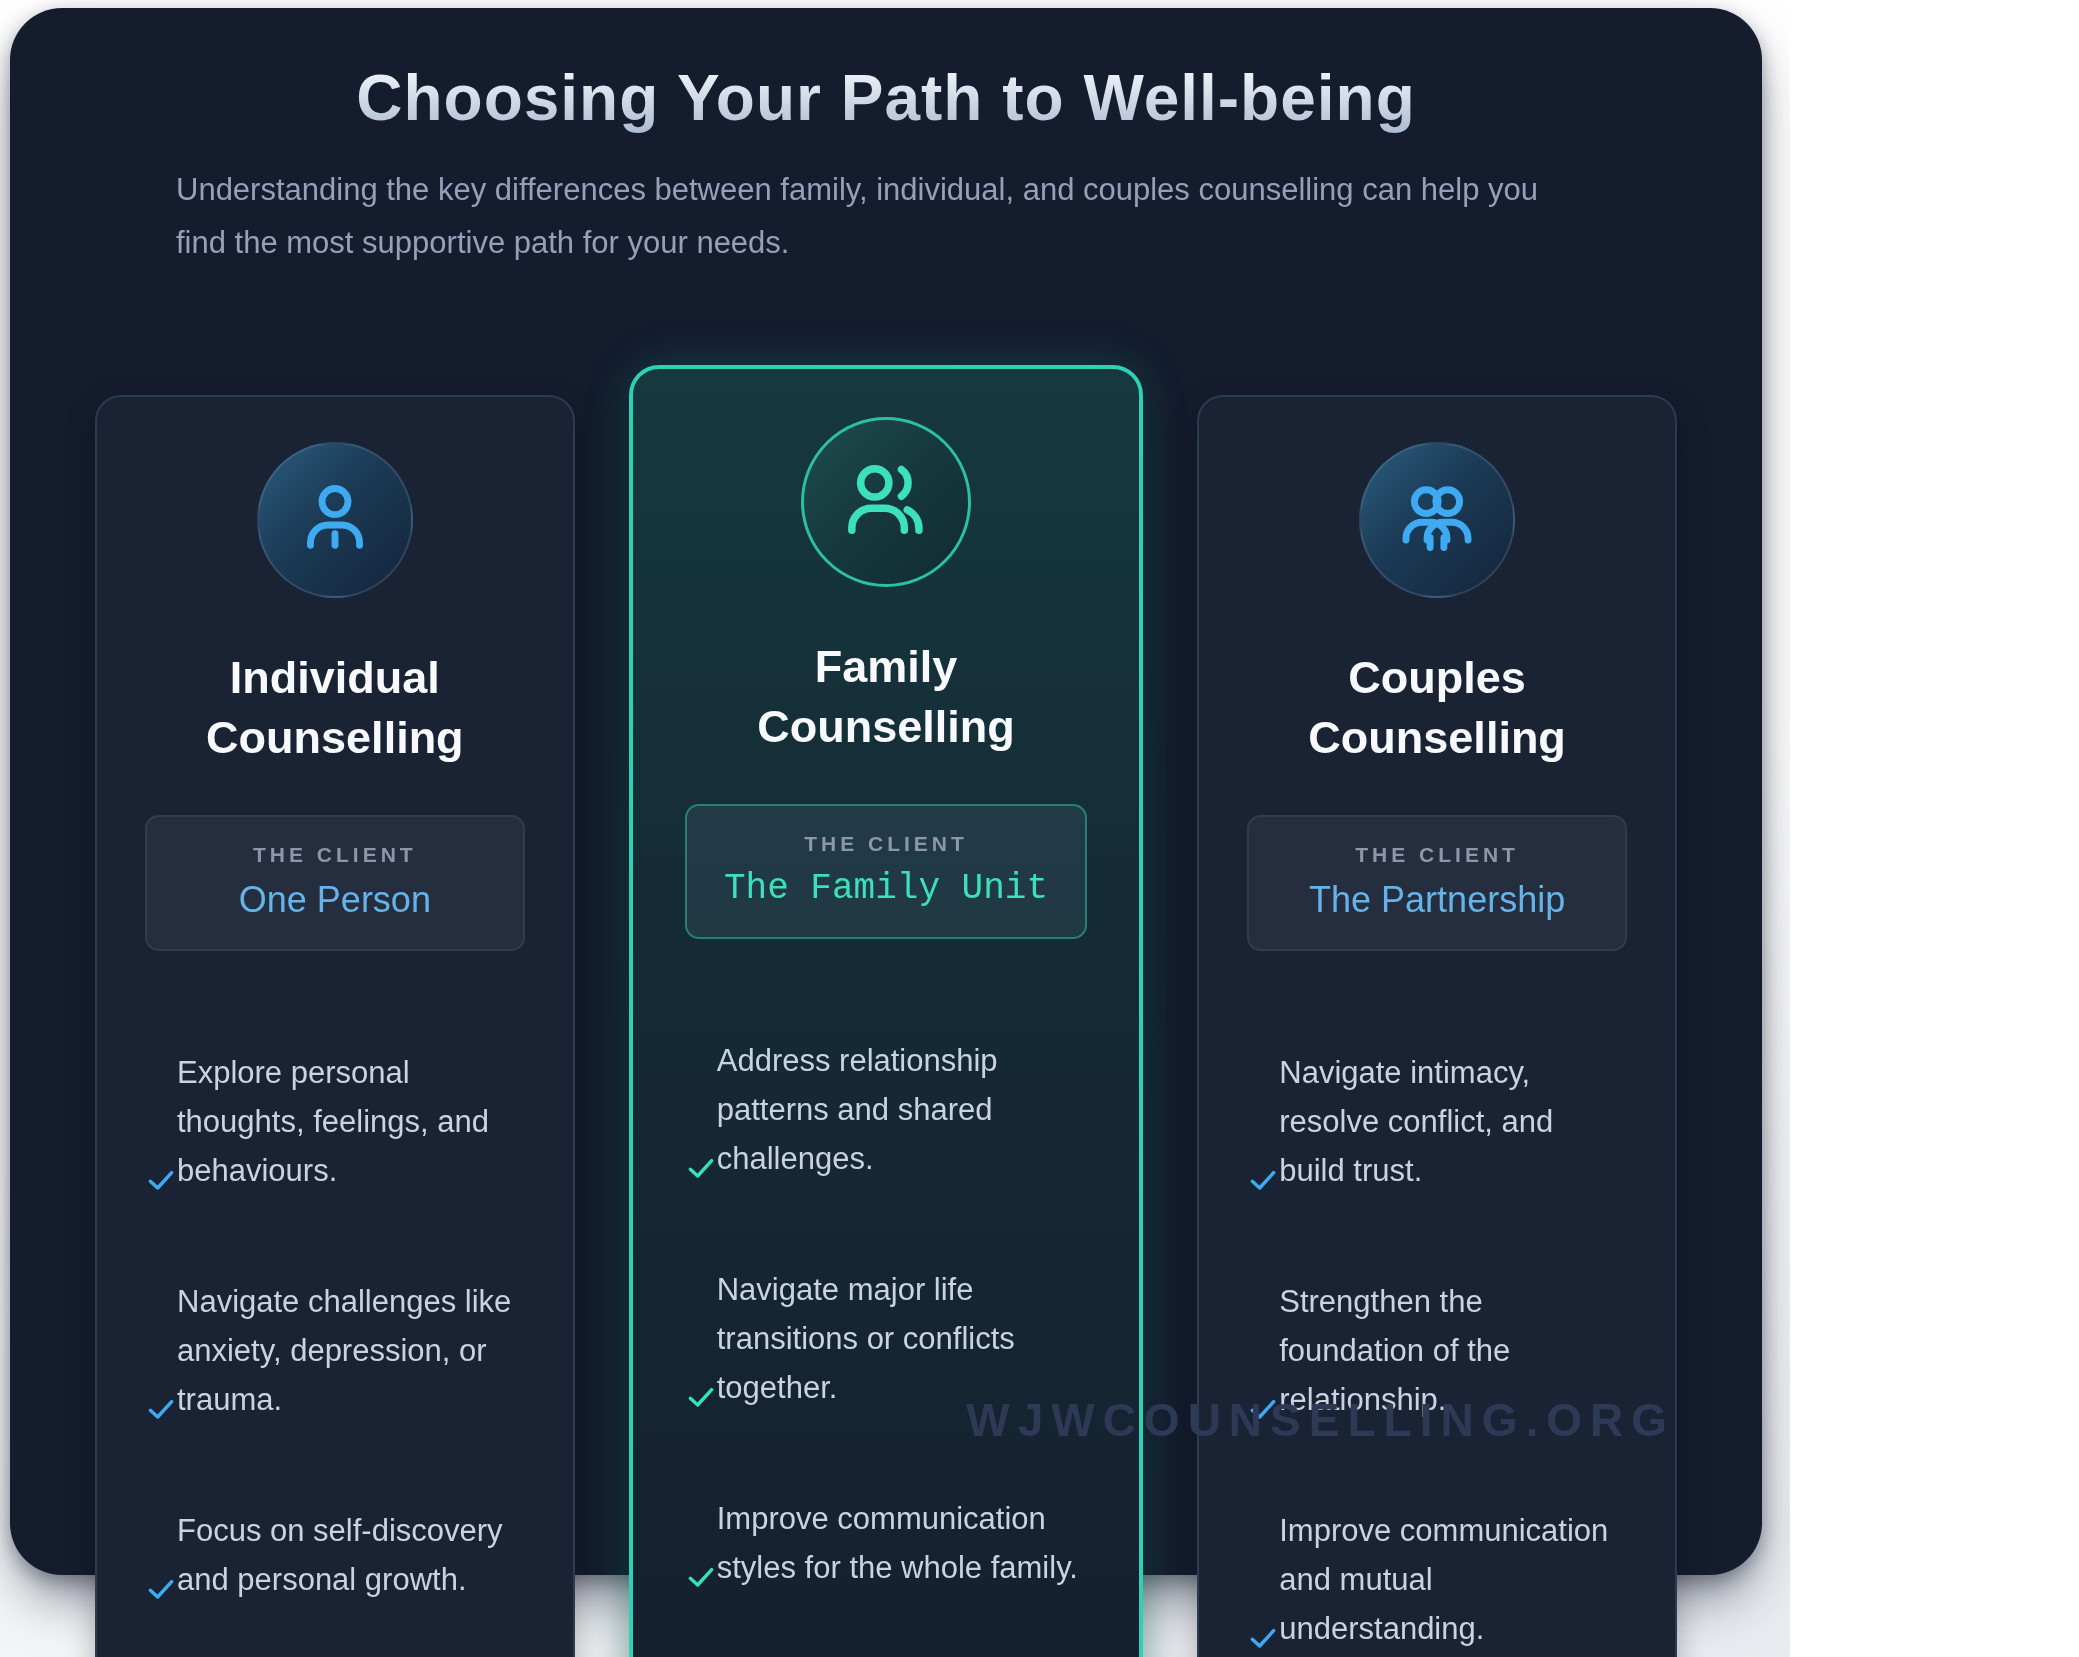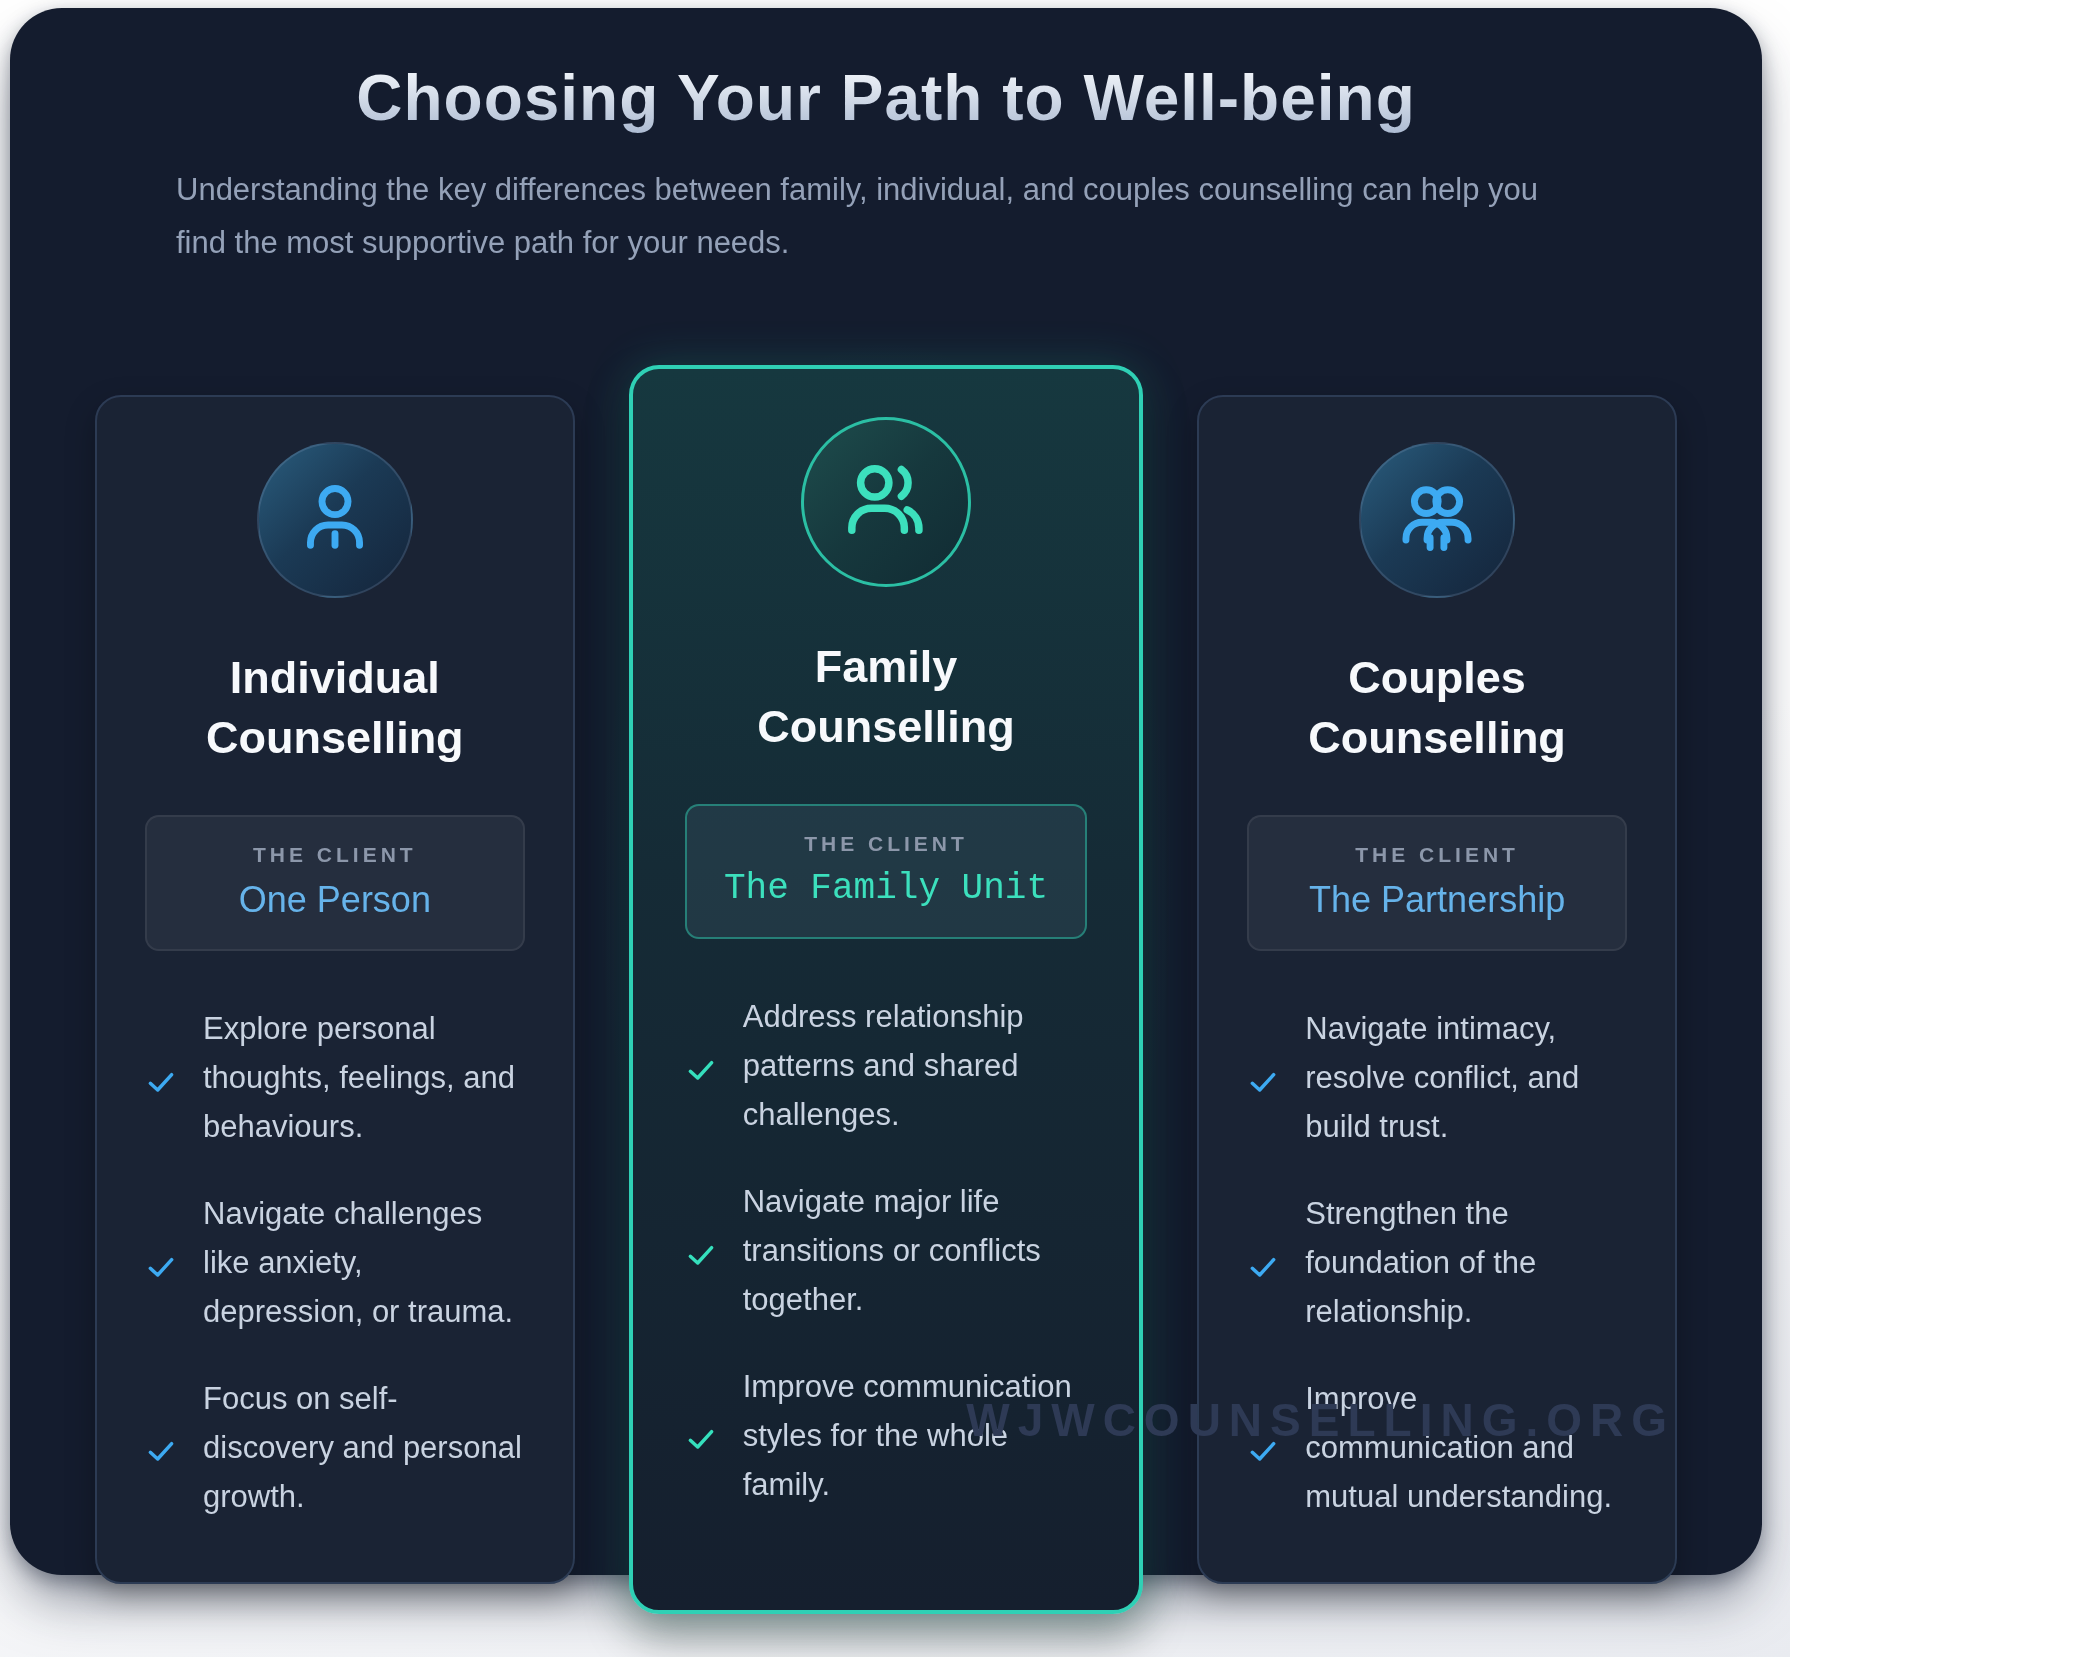--- a/index.html
+++ b/index.html
@@ -104,21 +104,21 @@
     font-size:21px; font-weight:700; letter-spacing:4px;
     color:#8c97aa; text-transform:uppercase;
   }
   .client-value{ margin-top:12px; font-size:36px; color:#66b3ea; }
   .card.middle .client-value{ color:#3ce0bd;font-family:Liberation Mono, monospace; }
 
   .bullets{
     list-style:none; margin-top:54px;
     display:flex; flex-direction:column; gap:38px;
   }
-  .bullet{ display:flex; gap:26px; align-items:center; }
+  .bullet{ display:flex; align-items:flex-end;margin-top:44px; }
   .bullet .check{ flex:0 0 auto; margin-top:6px; width:32px; height:32px; }
   .check svg{ width:32px; height:32px; display:block; }
   .check-blue svg polyline{ stroke:#3daaf2; }
   .check-teal svg polyline{ stroke:#35e0bd; }
   .bullet-text{ font-size:31px; line-height:1.58; color:#c9d3e1; }
 
   .watermark{
     position:absolute; right:87px; bottom:128px; z-index:5;
     font-size:46px; font-weight:700; letter-spacing:8px;
     color:#2e3a55;

